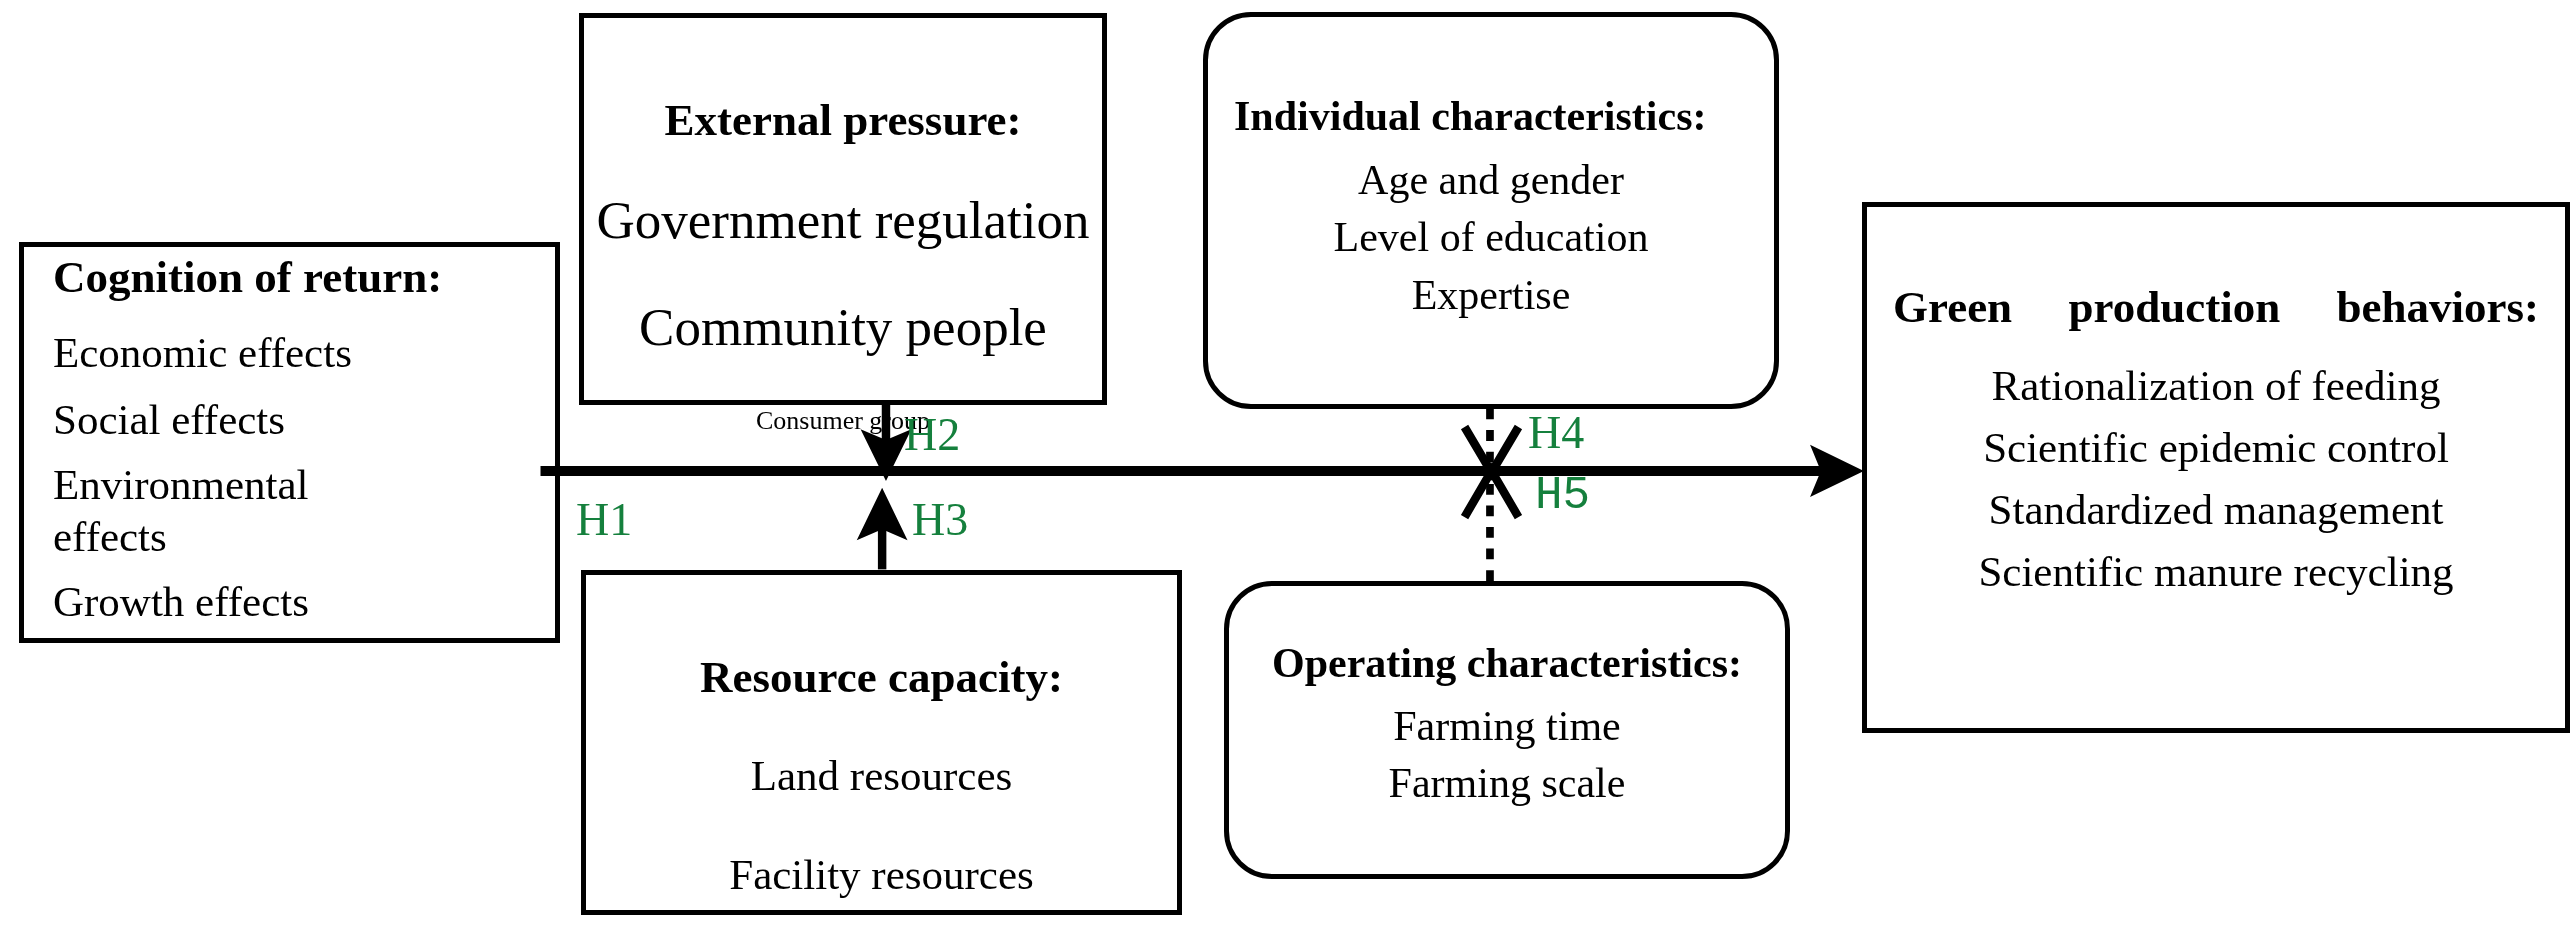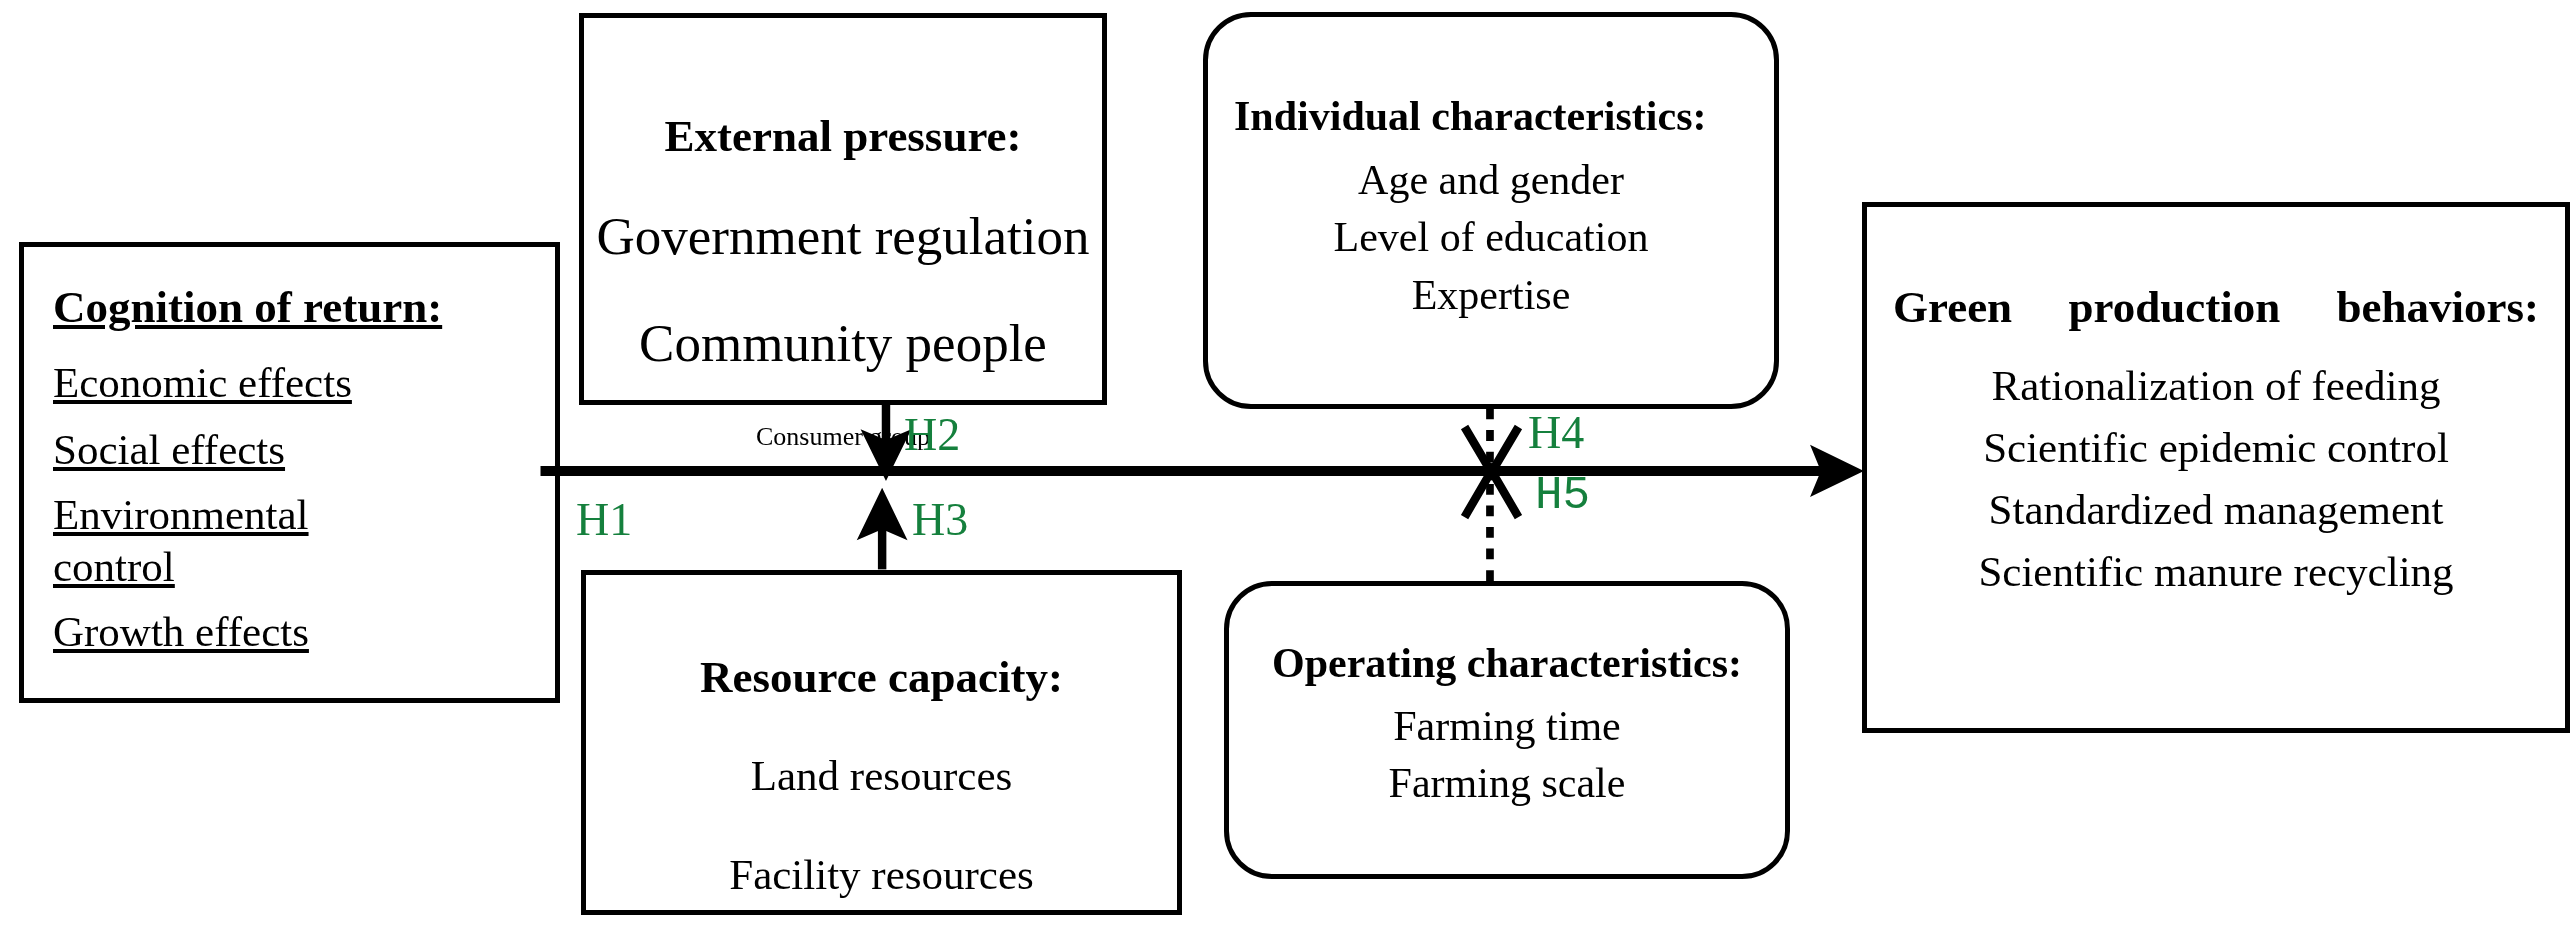--- a/index.html
+++ b/index.html
@@ -32,31 +32,30 @@
     font-weight:bold;
     line-height:1.22;
   }
   .box .item{
     line-height:1.30;
     white-space:nowrap;
   }
 
   
   #box-cognition{
-    left:19px; top:242px; width:541px; height:461px;
+    left:19px; top:242px; width:541px; height:401px;
     padding:0 0 0 29px;
-    text-decoration:underline;
   }
   #box-cognition .title{ font-size:45px; margin-bottom:15.4px; }
   #box-cognition .item{ font-size:43px; margin:5.4px 0; }
   #box-cognition .item.wrap{ white-space:normal; line-height:1.22; }
 
   #box-external{
     left:579px; top:13px; width:528px; height:392px;
-    padding:16px 17px;
+    padding:0 17px;
     align-items:center;
     justify-content:flex-start;
   }
   #box-external .title{ font-size:45px; margin-top:75px; text-align:center;}
   #box-external .item{ font-size:53px; margin-top:38px; text-align:center;}
   #box-external .item.small{ font-size:26px; margin-top:42px; }
 
   #box-individual{
     left:1203px; top:11.5px; width:576px; height:397px;
     padding:0 26px;
@@ -117,21 +116,21 @@
 </style>
 </head>
 <body>
 
 <div id="stage">
 
   <div class="box" id="box-cognition">
     <div class="title">Cognition of return:</div>
     <div class="item">Economic effects</div>
     <div class="item">Social effects</div>
-    <div class="item wrap" style="width:323px">Environmental control</div>
+    <div class="item wrap" style="width:323px">Environmental effects</div>
     <div class="item">Growth effects</div>
   </div>
 
   <div class="box" id="box-external">
     <div class="title">External pressure:</div>
     <div class="item">Government regulation</div>
     <div class="item">Community people</div>
     <div class="item small">Consumer group</div>
   </div>
 

